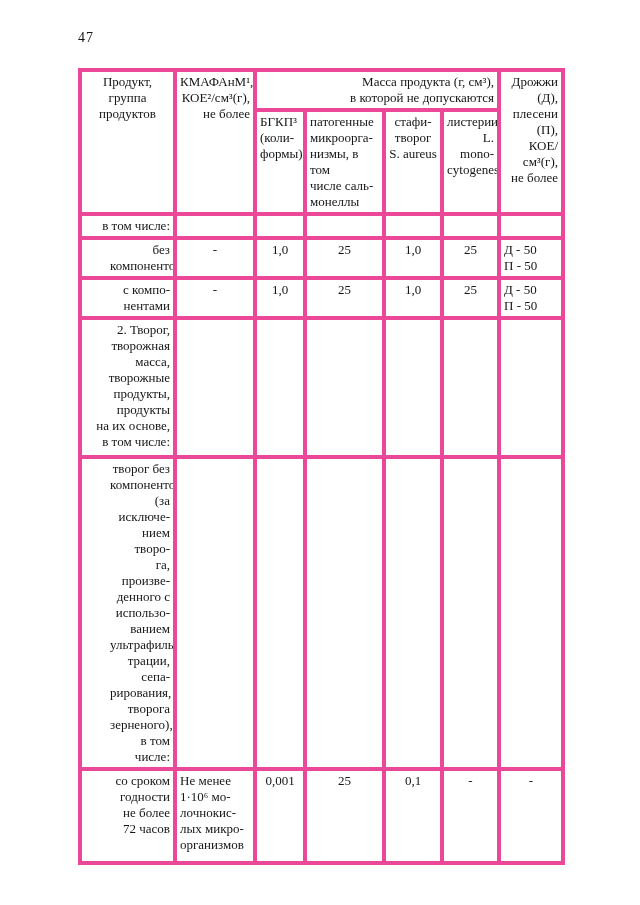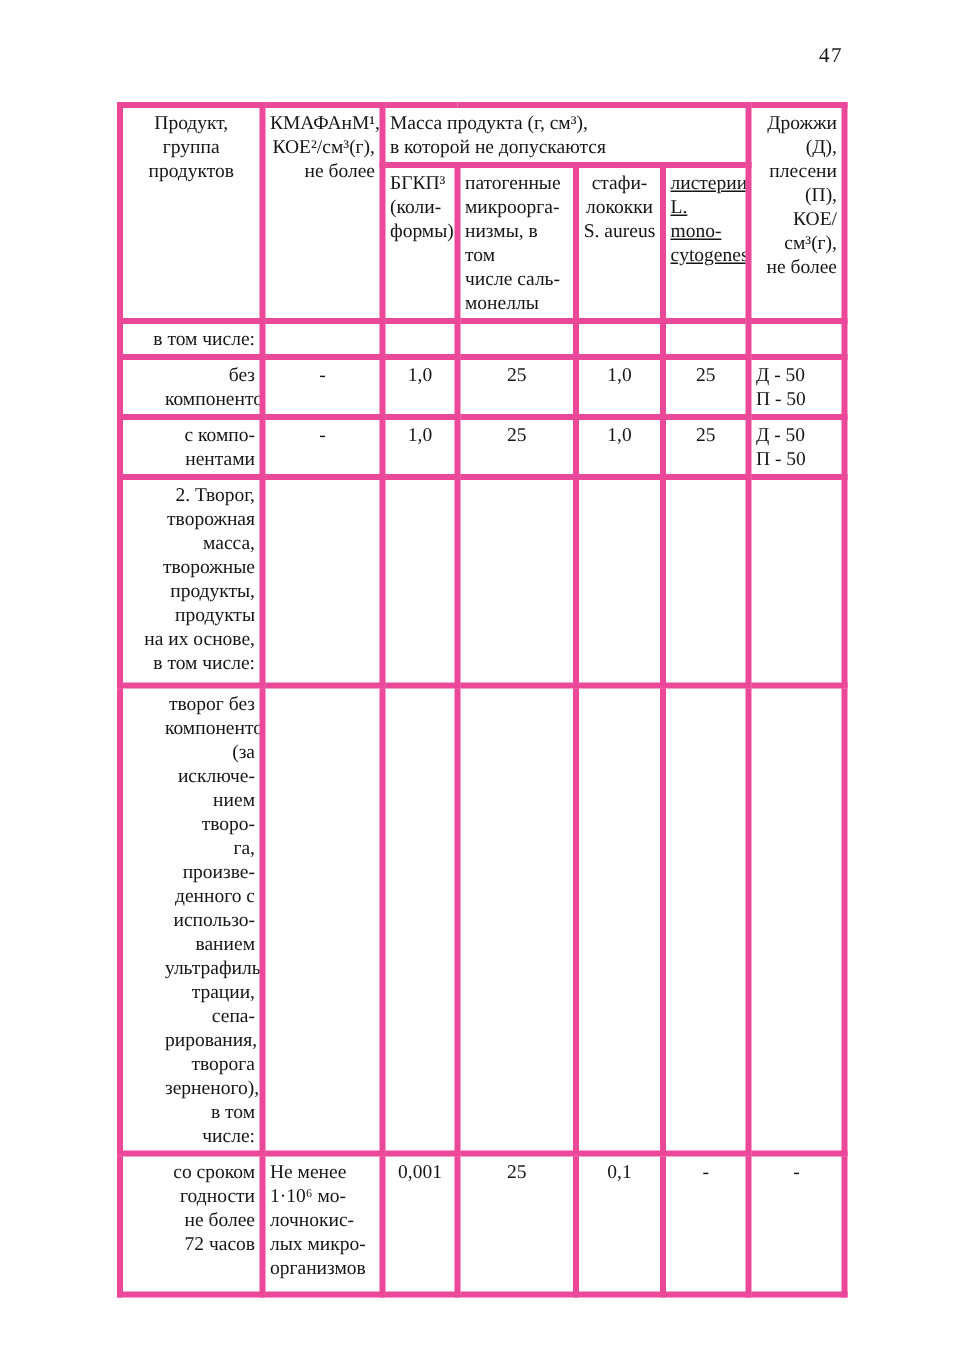--- a/index.html
+++ b/index.html
@@ -13,21 +13,21 @@
     height: 905px;
     background: #ffffff;
     color: #151515;
     font-family: "Liberation Serif", "DejaVu Serif", serif;
   }
   .page-number {
     position: absolute;
     top: 30px;
     left: 78px;
     width: 484px;
-    text-align: right;
+    text-align: left;
     font-size: 14px;
     letter-spacing: 1px;
   }
   table.std {
     position: absolute;
     top: 68px;
     left: 78px;
     width: 484px;
     border-collapse: collapse;
     table-layout: fixed;
@@ -39,25 +39,25 @@
     font-size: 13px;
     line-height: 16px;
     font-weight: normal;
     white-space: pre-line;
     padding: 2px 3px;
     overflow: hidden;
   }
   
   th.h-product { text-align: center; padding-top: 18px; }
   th.h-kmafanm { text-align: right; }
-  th.h-mass    { text-align: left; }
+  th.h-mass    { text-align: right; }
   th.h-coliforms { text-align: left; }
   th.h-pathogenic { text-align: left; }
   th.h-staph   { text-align: center; }
-  th.h-listeria { text-align: left; padding-left: 1px; padding-right: 1px; text-decoration: underline; }
+  th.h-listeria { text-align: right; padding-left: 1px; padding-right: 1px; }
   th.h-yeast   { text-align: right; padding-left: 1px; padding-right: 1px; margin-top: 16px; }
   
   td.product { text-align: right; padding-left: 4px; }
   td.product.indent { padding-left: 28px; }
   td.product.indent-sm { padding-left: 8px; }
   td.num { text-align: center; }
   td.text-left { text-align: left; margin-top: 36px; }
   td.yeast-left { text-align: left; padding-left: 7px; }
 </style>
 </head>
@@ -97,21 +97,21 @@
       <tr style="height:80px">
         <th class="h-coliforms">БГКП³
 (коли-
 формы)</th>
         <th class="h-pathogenic">патогенные
 микроорга-
 низмы, в том
 числе саль-
 монеллы</th>
         <th class="h-staph">стафи-
-лококки
+творог
 S. aureus</th>
         <th class="h-listeria">листерии
 L. mono-
 cytogenes</th>
       </tr>
     </thead>
     <tbody>
       <tr style="height:20px">
         <td class="product">в том числе:</td>
         <td class="num"></td>

